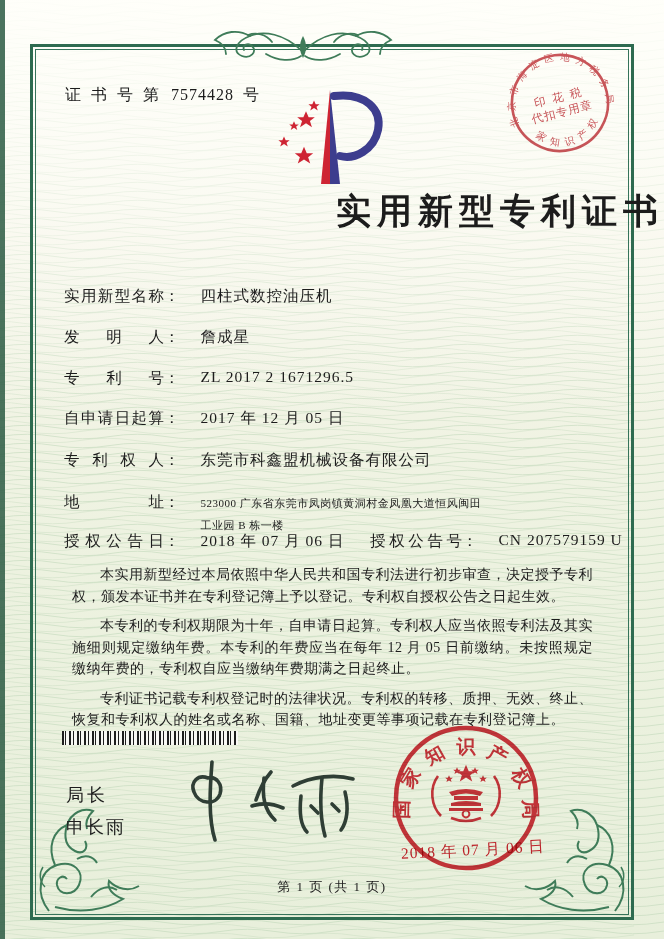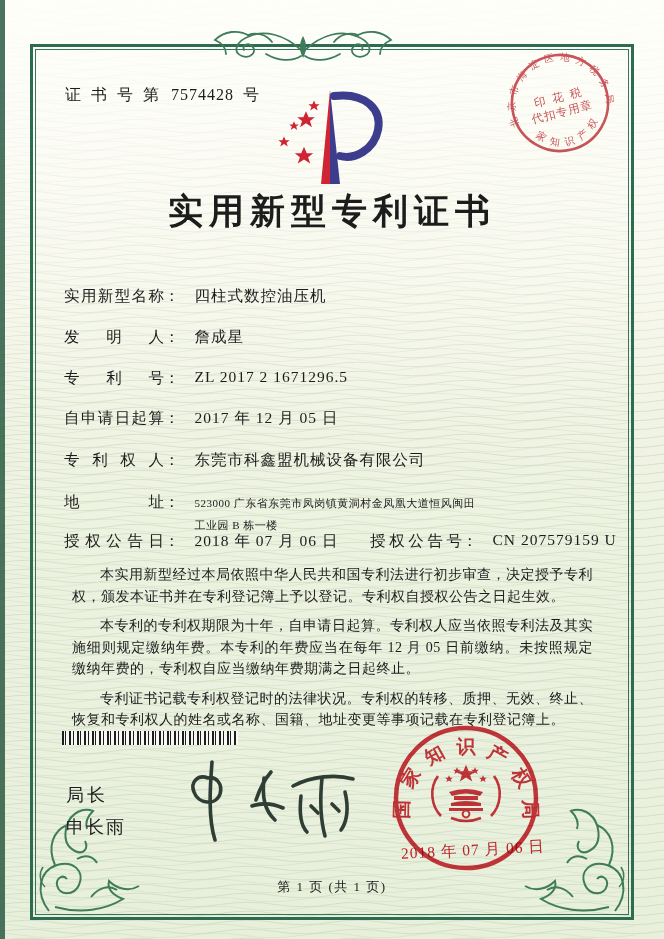--- a/index.html
+++ b/index.html
@@ -8,25 +8,25 @@
     background:linear-gradient(180deg,#fbfaf2 0%,#f6f5e9 25%,#edf2e0 60%,#e8efdb 100%);}
   .bg-waves{position:absolute;left:0;top:0;}
   .fade-top{position:absolute;left:0;top:0;width:664px;height:420px;
     background:linear-gradient(180deg,rgba(255,255,250,.95) 0%,rgba(255,255,250,.55) 45%,rgba(255,255,250,0) 100%);}
   .edge-strip{position:absolute;left:0;top:0;width:5px;height:939px;background:#2c5a43;opacity:.85;}
   .frame{position:absolute;left:30px;top:44px;width:598px;height:870px;border:3px solid #2e6b50;}
   .frame-inner{position:absolute;inset:2px;border:1px solid #35735a;}
   .abs{position:absolute;}
   .cert-no{left:56px;top:85px;font-size:16px;letter-spacing:3px;margin-left:9px;}
   .cert-no .num{letter-spacing:1px;padding:0 2px;}
-  .title{left:0;top:188px;width:664px;text-align:center;font-size:35px;font-weight:700;letter-spacing:6px;}
+  .title{left:0;top:188px;width:664px;text-align:right;font-size:35px;font-weight:700;letter-spacing:6px;}
   .row{left:64px;width:540px;font-size:15.5px;white-space:nowrap;}
   .f-label{display:inline-block;width:100px;text-align:justify;text-align-last:justify;vertical-align:top;}
   .f-colon{display:inline-block;vertical-align:top;}
-  .f-value{display:inline-block;letter-spacing:1px;margin-left:15px;vertical-align:top;}
+  .f-value{display:inline-block;letter-spacing:1px;margin-left:21px;vertical-align:top;}
   .addr-value{white-space:normal;width:420px;font-size:11px;line-height:22px;letter-spacing:.5px;}
   .grant-right{position:absolute;left:306px;top:0;white-space:nowrap;}
   .paras{left:64px;top:556px;width:537px;font-size:14px;line-height:21.5px;letter-spacing:.5px;text-align:justify;}
   .paras p{margin:8px;text-indent:2em;}
   .barcode{left:62px;top:731px;width:176px;height:14px;
     background:repeating-linear-gradient(90deg,#1e1e1e 0 2px,#f8f8f4 2px 3px,#1e1e1e 3px 4px,#f8f8f4 4px 7px,#1e1e1e 7px 9px,#f8f8f4 9px 11px,#1e1e1e 11px 12px,#f8f8f4 12px 15px);}
   .director-label{left:66px;top:783px;font-size:18px;letter-spacing:3px;}
   .director-name{left:66px;top:815px;font-size:18px;letter-spacing:2px;}
   .footer{left:0;top:878px;width:664px;text-align:center;font-size:13px;letter-spacing:1.5px;}
   .seal{mix-blend-mode:multiply;}

